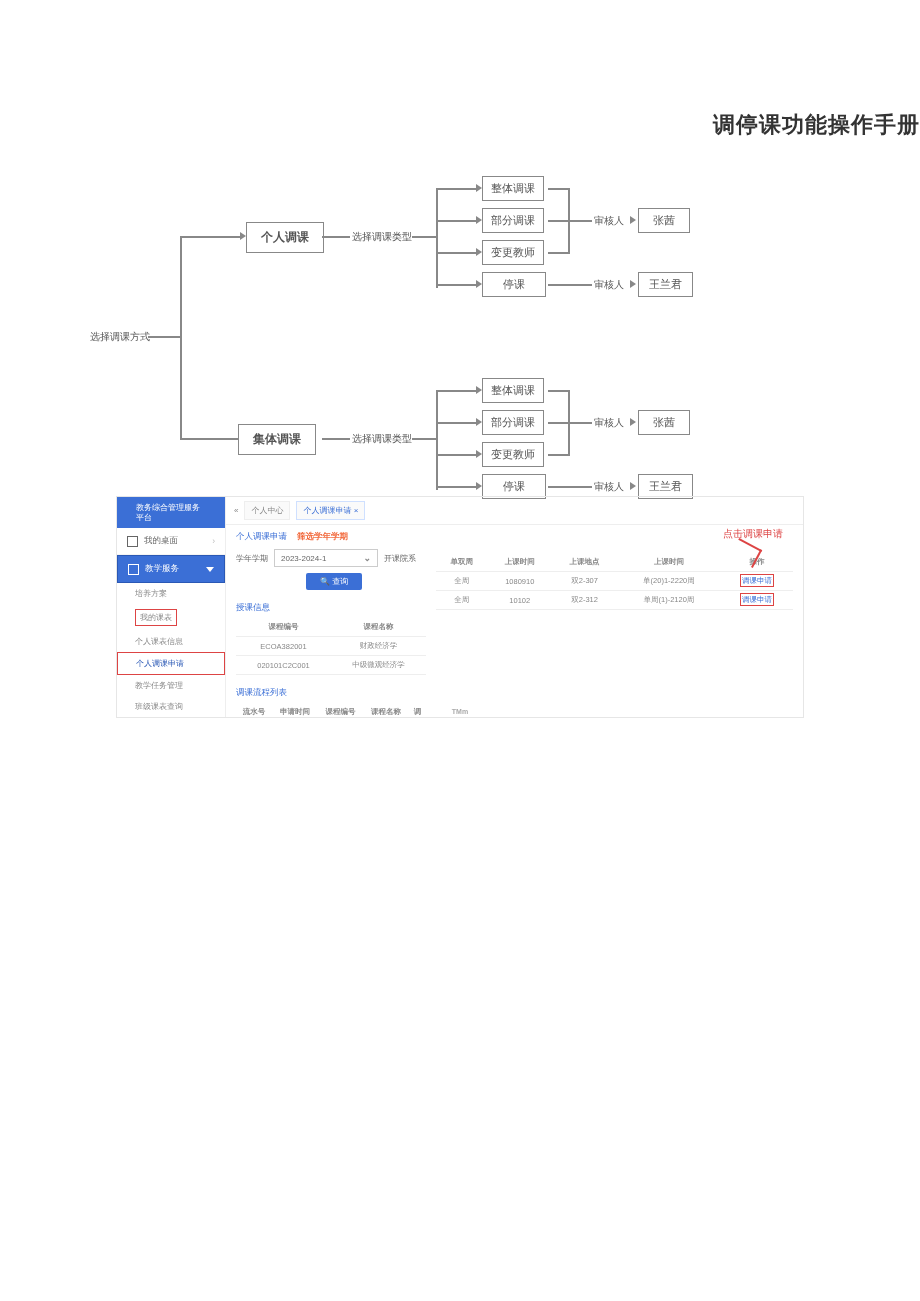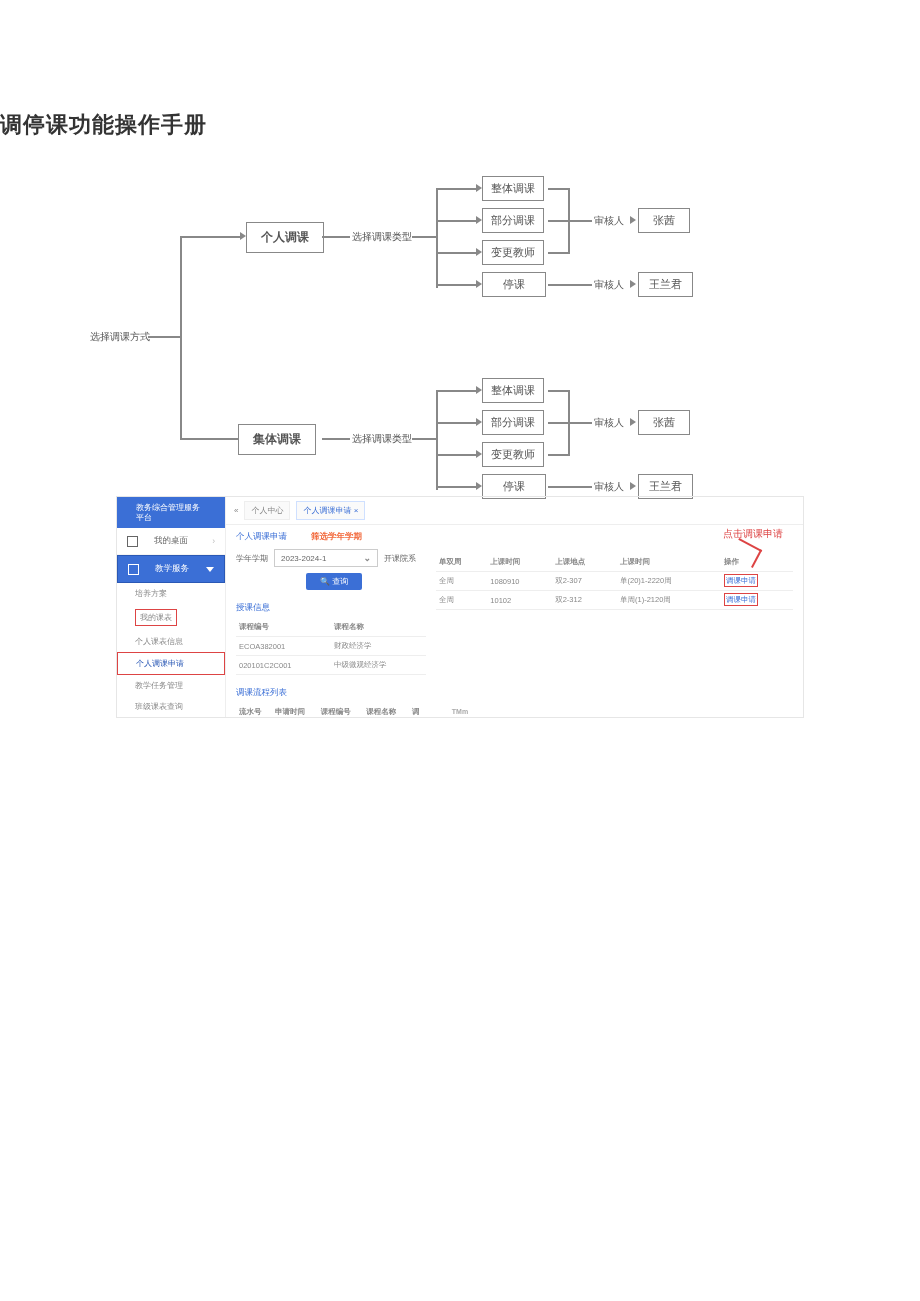--- a/index.html
+++ b/index.html
@@ -1,49 +1,49 @@
 <!DOCTYPE html>
 <html><head>
 <meta charset="utf-8">
 <style>
 html,body{margin:0;padding:0;background:#fff;font-family:"Microsoft YaHei","PingFang SC","Helvetica Neue",Arial,sans-serif;color:#333}
 .page{width:920px;height:1301px;margin:0 auto;position:relative;box-sizing:border-box}
-.doc-title{text-align:left;font-size:22px;font-weight:600;padding-top:110px;letter-spacing:1px}
+.doc-title{text-align:right;font-size:22px;font-weight:600;padding-top:110px;letter-spacing:1px}
 .diagram{position:relative;height:310px;margin:40px 90px 0 120px;font-size:11px;color:#555}
 .dbox{position:absolute;border:1.5px solid #888;background:#fff;padding:4px 8px;text-align:center;white-space:nowrap}
 .dlabel{position:absolute;font-size:10px;color:#555;white-space:nowrap}
 .hline{position:absolute;height:1.5px;background:#888}
 .vline{position:absolute;width:1.5px;background:#888}
 .arrow-r{position:absolute;width:0;height:0;border-top:4px solid transparent;border-bottom:4px solid transparent;border-left:6px solid #888}
 .h1c{font-size:21px;font-weight:700;margin:18px 0 8px 170px}
 .sub1{font-size:15px;font-weight:600;margin:0 0 8px 170px}
 
 .app{display:flex;border:1px solid #e6e6e6;margin:6px 116px 0 116px;height:220px;overflow:hidden;font-size:9px;color:#666;position:relative;filter:blur(.2px)}
 .sidebar{width:108px;background:#fff;border-right:1px solid #eee;display:flex;flex-direction:column}
 .sb-head{background:#3b6fd6;color:#fff;font-size:8px;padding:6px 19px;line-height:1.2}
-.sb-item{padding:7px 10px;border-bottom:1px solid #f4f4f4;font-size:8.5px;display:flex;align-items:center;gap:16px}
+.sb-item{padding:7px 10px;border-bottom:1px solid #f4f4f4;font-size:8.5px;display:flex;align-items:center;gap:6px}
 .sb-item.active{background:#3b6fd6;color:#fff;border:1px solid #2a58b5}
 .sb-red{border:1.5px solid #d44;padding:2px 4px;display:inline-block;font-size:8px}
 .sb-sub{padding:5px 6px 5px 18px;font-size:8px;color:#888}
 .sb-sub.boxed{border:1.5px solid #d44;color:#2a58b5;background:#fff}
 .content{flex:1;display:flex;flex-direction:column}
 .tabs{display:flex;gap:6px;padding:4px 8px;border-bottom:1px solid #eee;align-items:center;font-size:8px;color:#888}
 .tab{padding:3px 6px;border:1px solid #eee;background:#fafafa}
 .tab.on{color:#3b6fd6;border-color:#cfe0ff}
 .panel{padding:6px 10px;display:flex;gap:10px}
 .leftpane{flex:0 0 190px}
 .form-title{color:#3b6fd6;font-size:8.5px}
-.form-title .sel{color:#f2693c;margin-left:24px;font-weight:600}
+.form-title .sel{color:#f2693c;margin-left:10px;font-weight:600}
 .form-row{display:flex;align-items:center;gap:6px;margin-top:6px;font-size:8px}
 .sel-box{border:1px solid #ccc;padding:3px 6px;min-width:90px;display:flex;justify-content:space-between;align-items:center;background:#fff}
 .chev{font-size:9px;color:#888;font-weight:700}
 .search-btn{background:#3b6fd6;color:#fff;padding:3px 14px;font-size:8px;border-radius:2px;margin-top:6px;margin-left:70px;display:inline-block}
 .sect-title{color:#3b6fd6;font-size:8.5px;margin:12px 0 4px 0}
 .tbl{width:100%;border-collapse:collapse;font-size:7.5px;color:#888}
-.tbl th,.tbl td{padding:4px 3px;text-align:left;border-bottom:1px solid #eee;white-space:nowrap}
+.tbl th,.tbl td{padding:4px 3px;text-align:center;border-bottom:1px solid #eee;white-space:nowrap}
 .rightpane{flex:1;position:relative}
 .callout{position:absolute;right:10px;top:-4px;color:#d44;font-size:10px}
 .callout-arrow{position:absolute;right:34px;top:12px;width:24px;height:18px;border-top:2px solid #d44;border-right:2px solid #d44;transform:rotate(28deg)}
 .op-link{color:#3b6fd6}
 .redcell{border:1.5px solid #d44;padding:1px}
 .footline{position:absolute;left:50%;transform:translateX(-50%);bottom:2px;font-size:7px;color:#aaa;font-weight:700}
 .sq{width:9px;height:9px;display:inline-block;border:1px solid currentColor}
 .caret{width:0;height:0;display:inline-block;border-left:4px solid transparent;border-right:4px solid transparent;border-top:5px solid currentColor}
 </style>
 </head>

